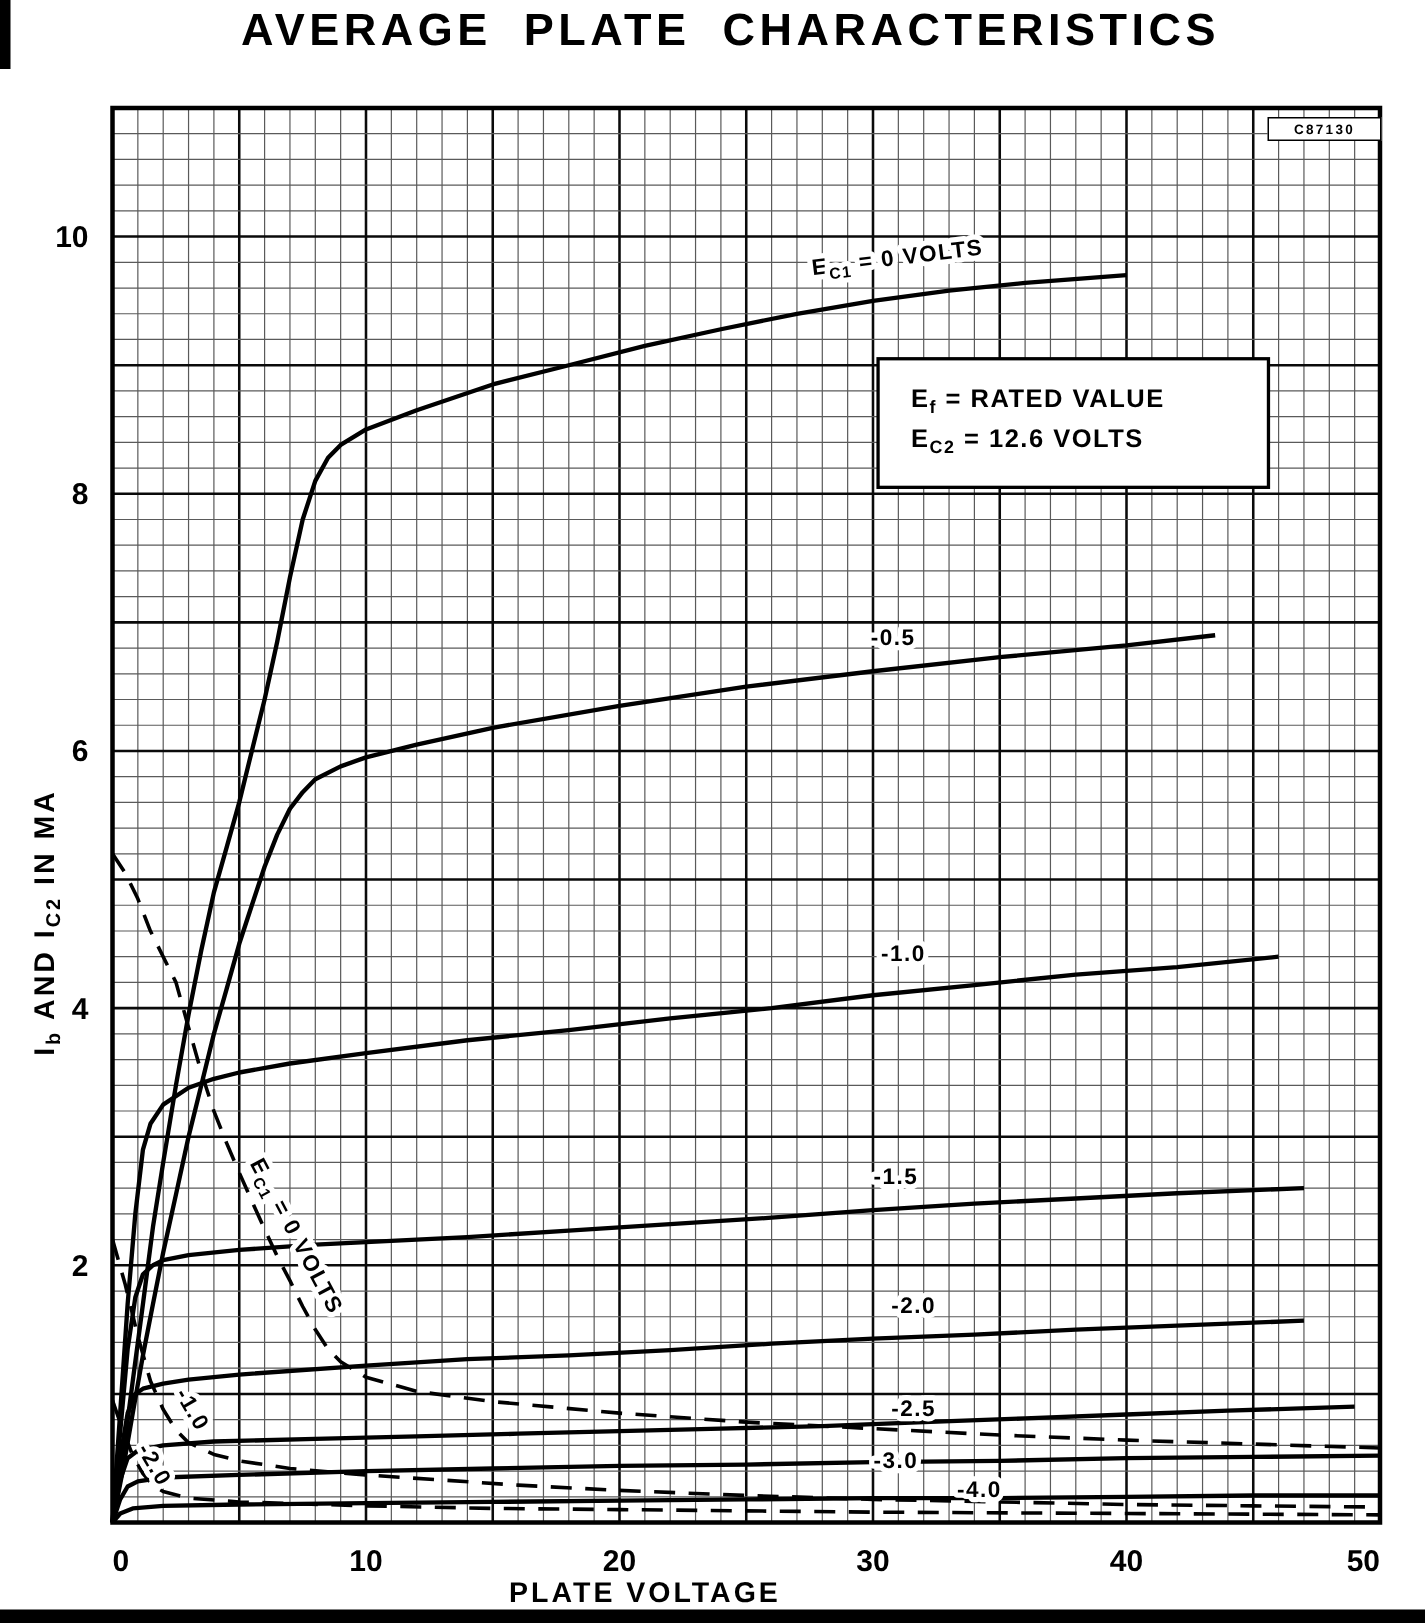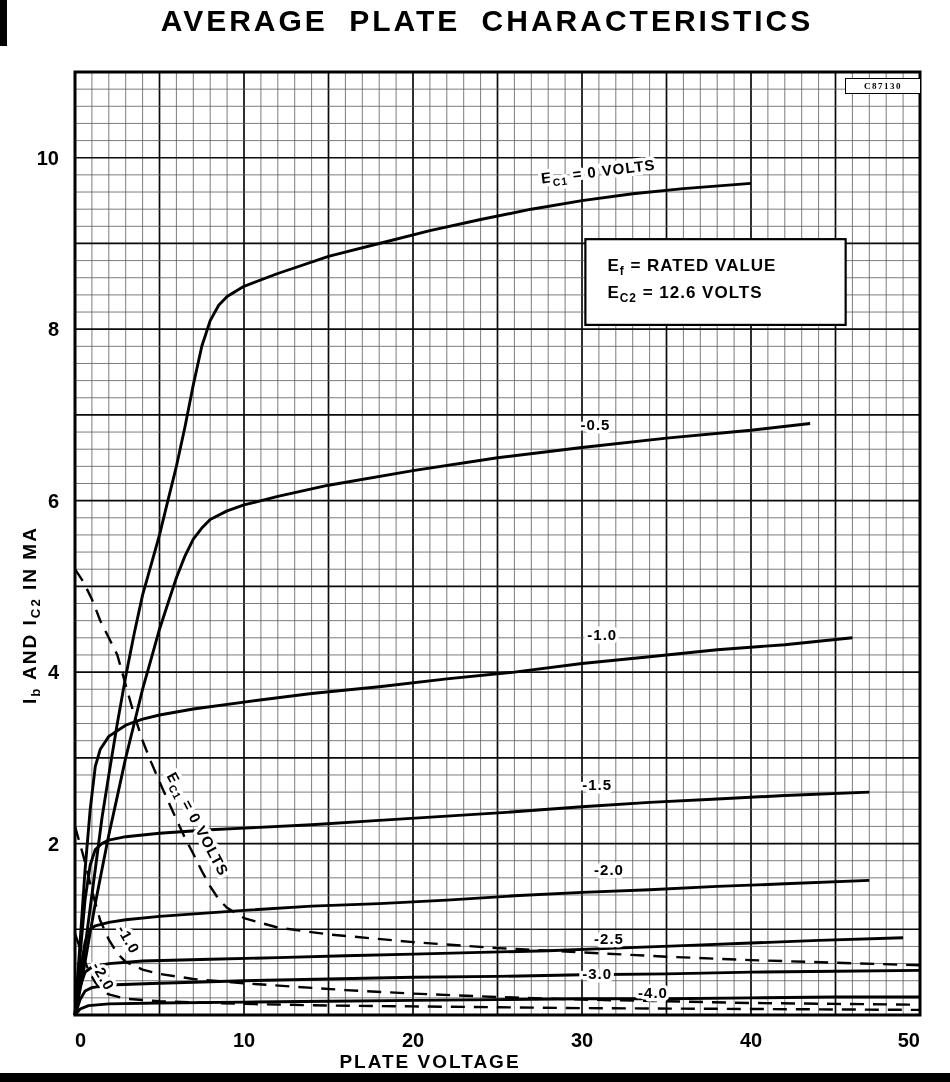--- a/index.html
+++ b/index.html
@@ -28,21 +28,20 @@
     left:845px;top:78px;
     width:74px;height:14px;
     background:#fff;
     border:1px solid #000;
     font-size:9px;
     font-weight:bold;
     letter-spacing:1.5px;
     text-align:center;
     line-height:14px;
     color:#000;
-    font-family:Liberation Serif, serif;
   }
   .bottom-bar{
     position:absolute;
     left:0;top:1073px;
     width:950px;height:9px;
     background:#000;
   }
   .scan-artifact{
     position:absolute;
     left:0;top:0;width:7px;height:46px;

